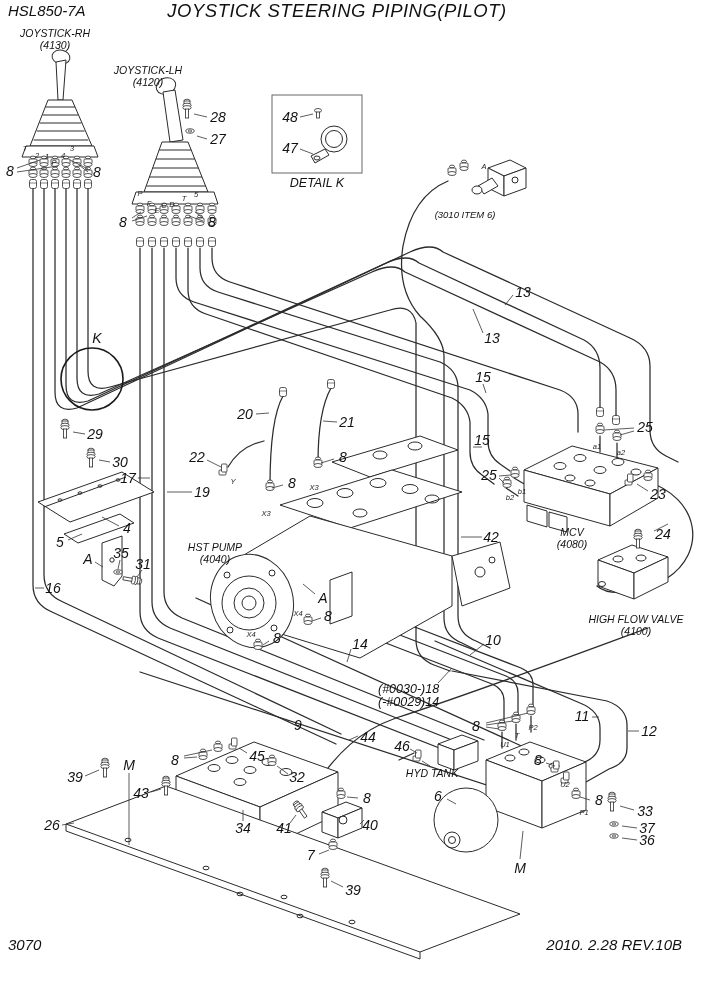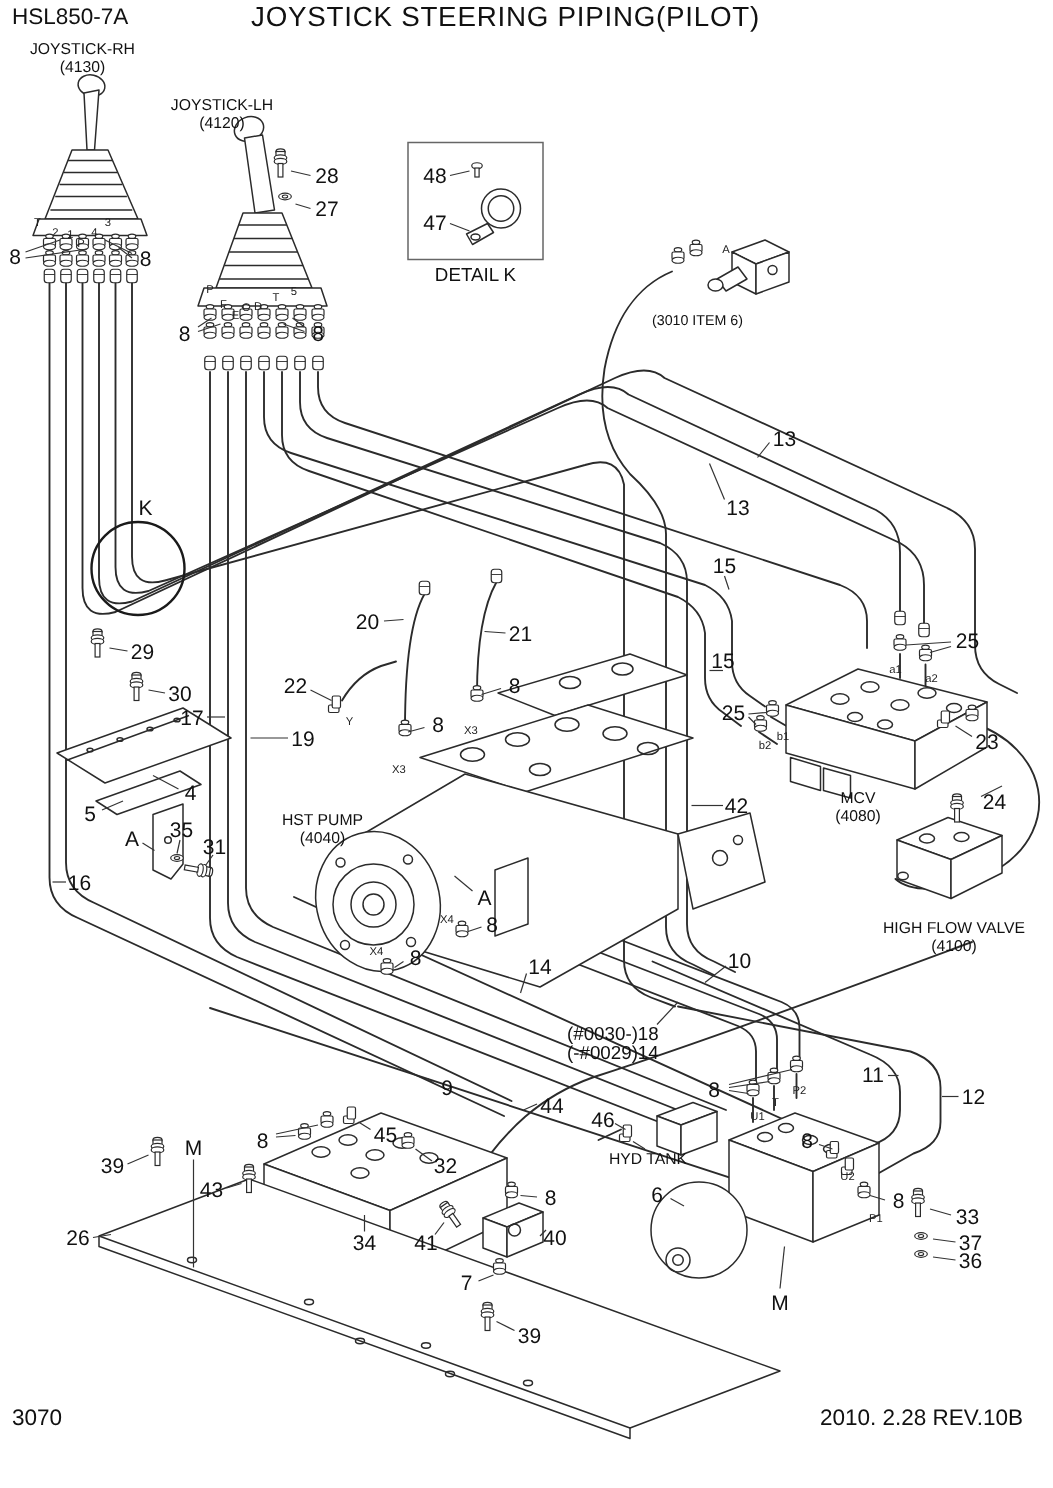--- a/index.html
+++ b/index.html
@@ -1,17 +1,17 @@
 <!DOCTYPE html>
 <html><head>
 <meta charset="utf-8">
 <style>
   html,body{margin:0;padding:0;background:#fff;}
   #page{position:relative;width:694px;height:992px;background:#ffffff;overflow:hidden;
-        font-family:"Liberation Sans", sans-serif;}
+        font-family:"Liberation Sans", sans-serif;font-style:italic;}
   svg{display:block}
   .hose{fill:none;stroke:#2b2b2b;stroke-width:1.25;stroke-linejoin:round;stroke-linecap:round}
   .comp{fill:#ffffff;stroke:#2b2b2b;stroke-width:1;stroke-linejoin:round}
   .compn{fill:none;stroke:#2b2b2b;stroke-width:1;stroke-linejoin:round}
   .lead{stroke:#333;stroke-width:.8;fill:none}
   .num{font-family:"Liberation Sans",sans-serif;font-size:14px;fill:#111}
   .port{font-family:"Liberation Sans",sans-serif;font-size:7.5px;fill:#222}
   .cname{font-family:"Liberation Sans",sans-serif;font-size:10.5px;fill:#111}
   .hdr{font-family:"Liberation Sans",sans-serif;font-size:15px;fill:#111}
   .ttl{font-family:"Liberation Sans",sans-serif;font-size:18.5px;fill:#111;letter-spacing:.5px}

